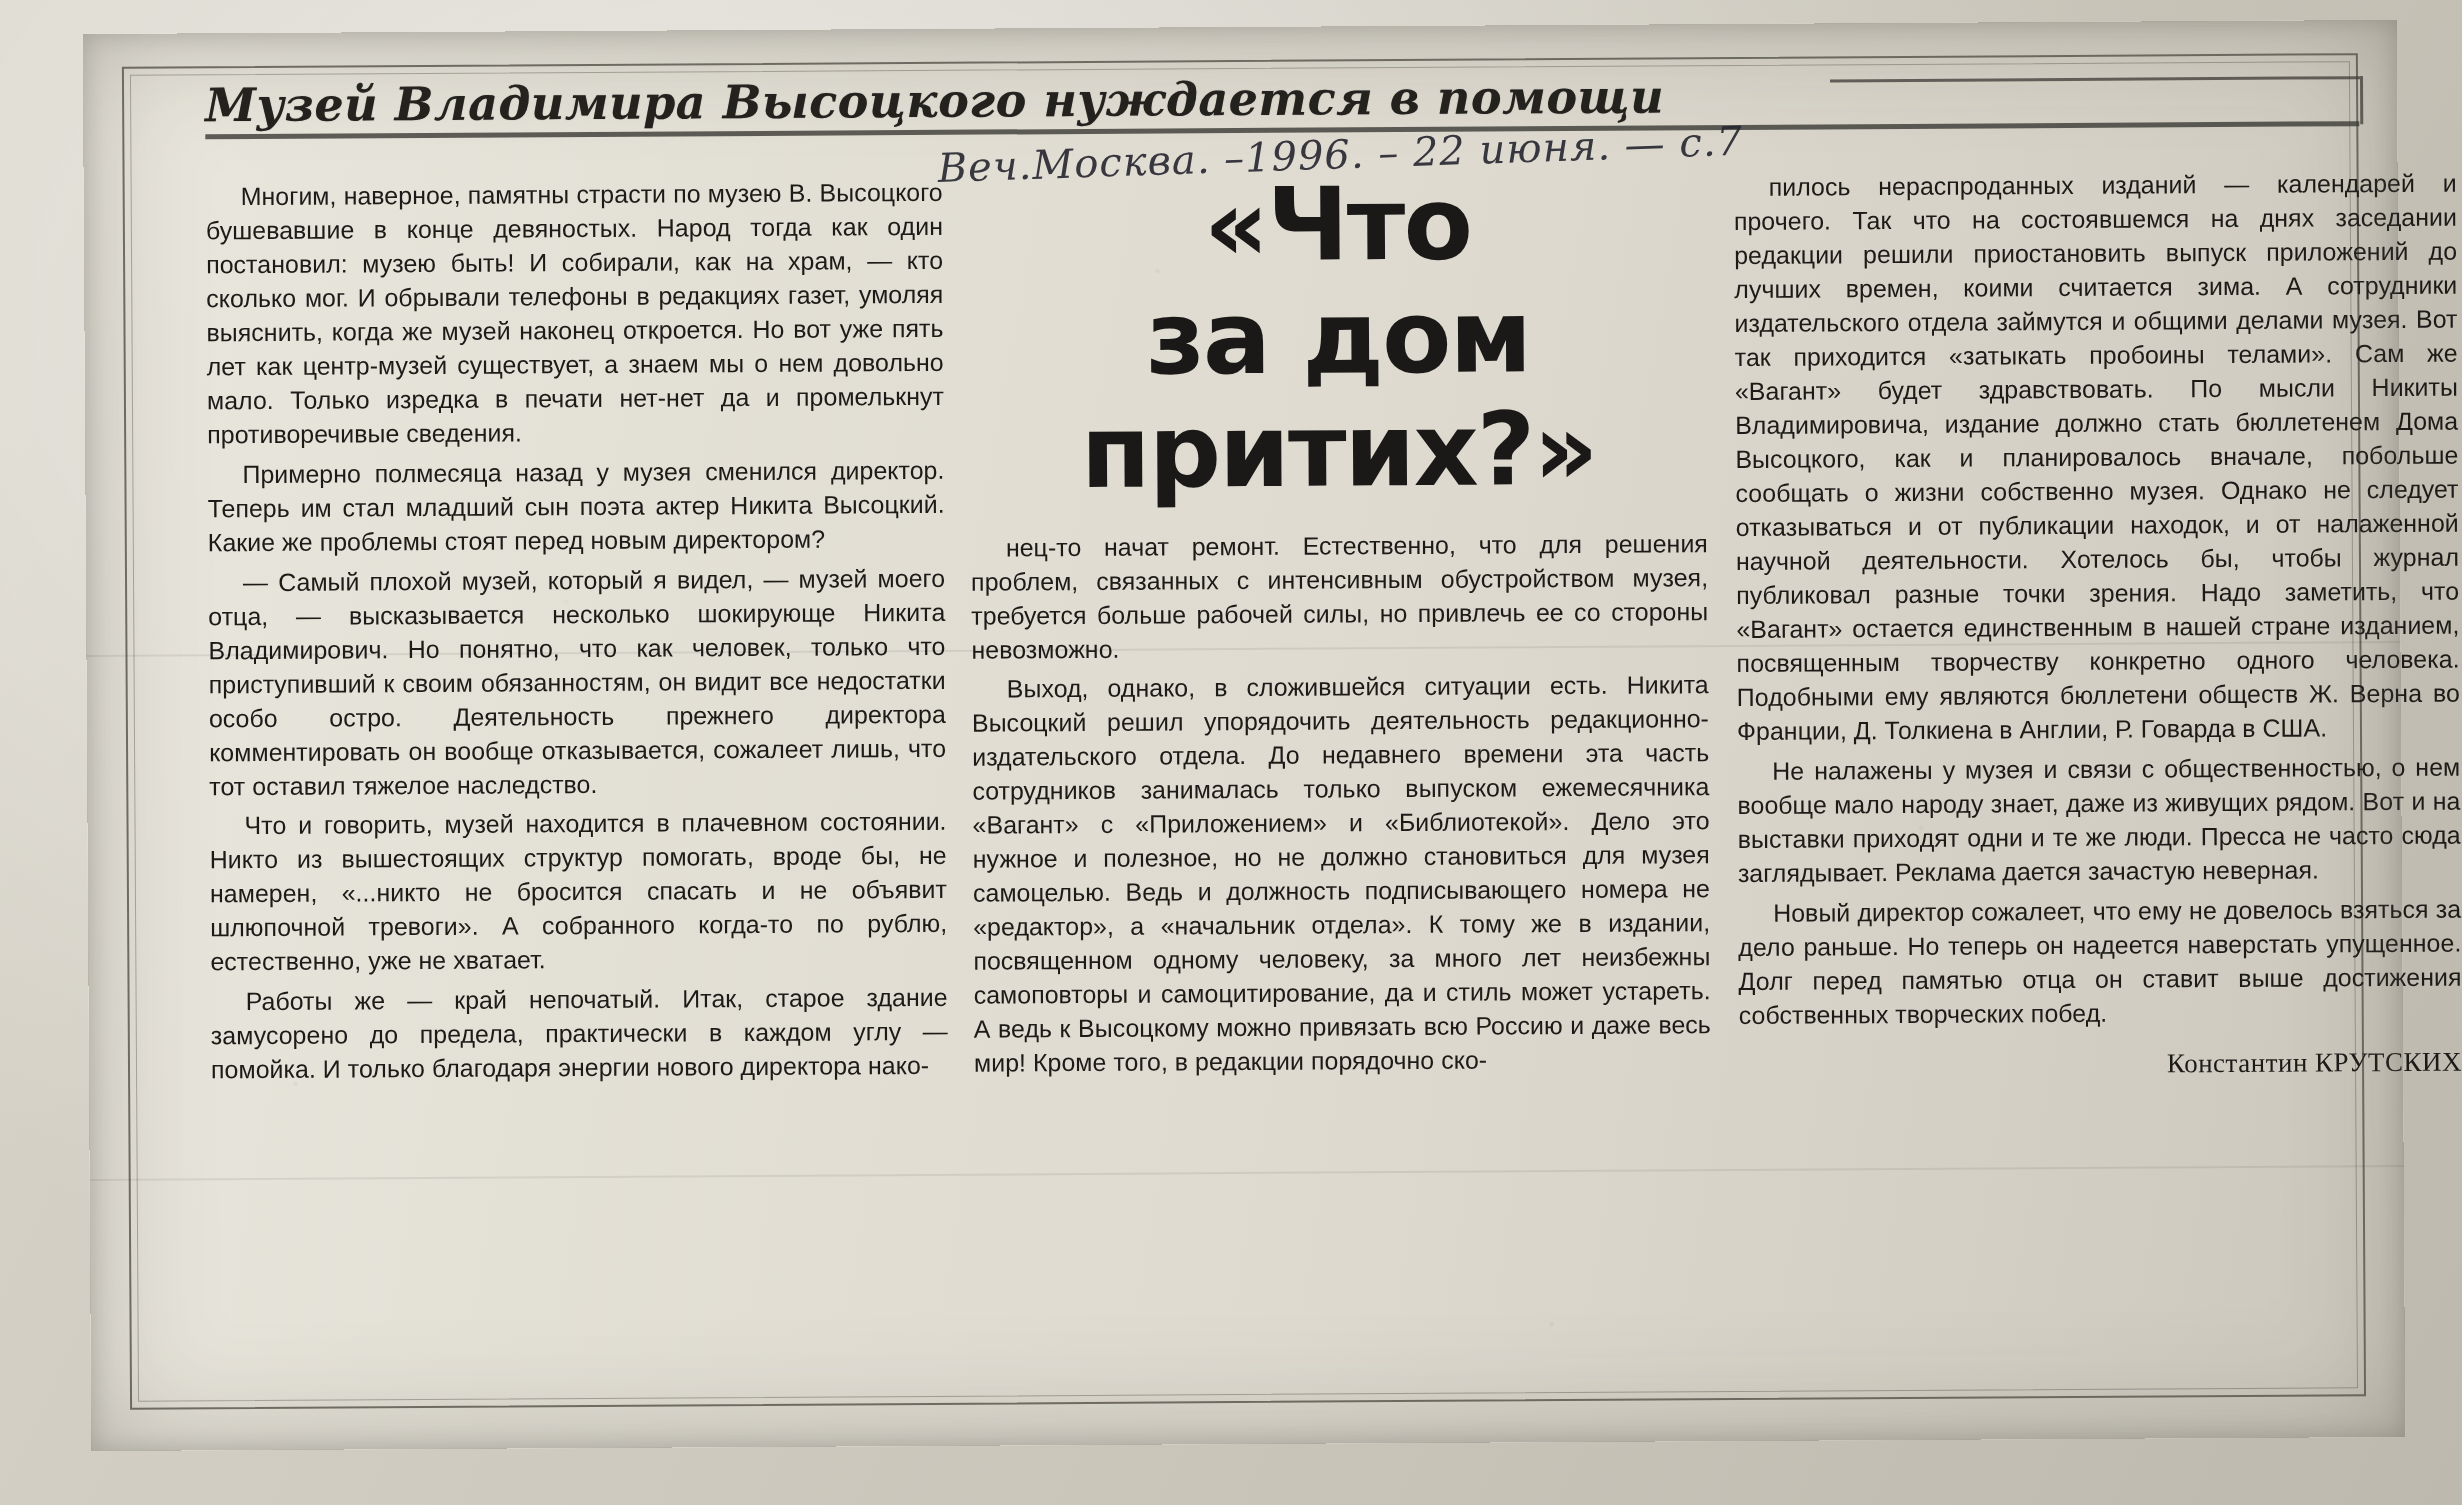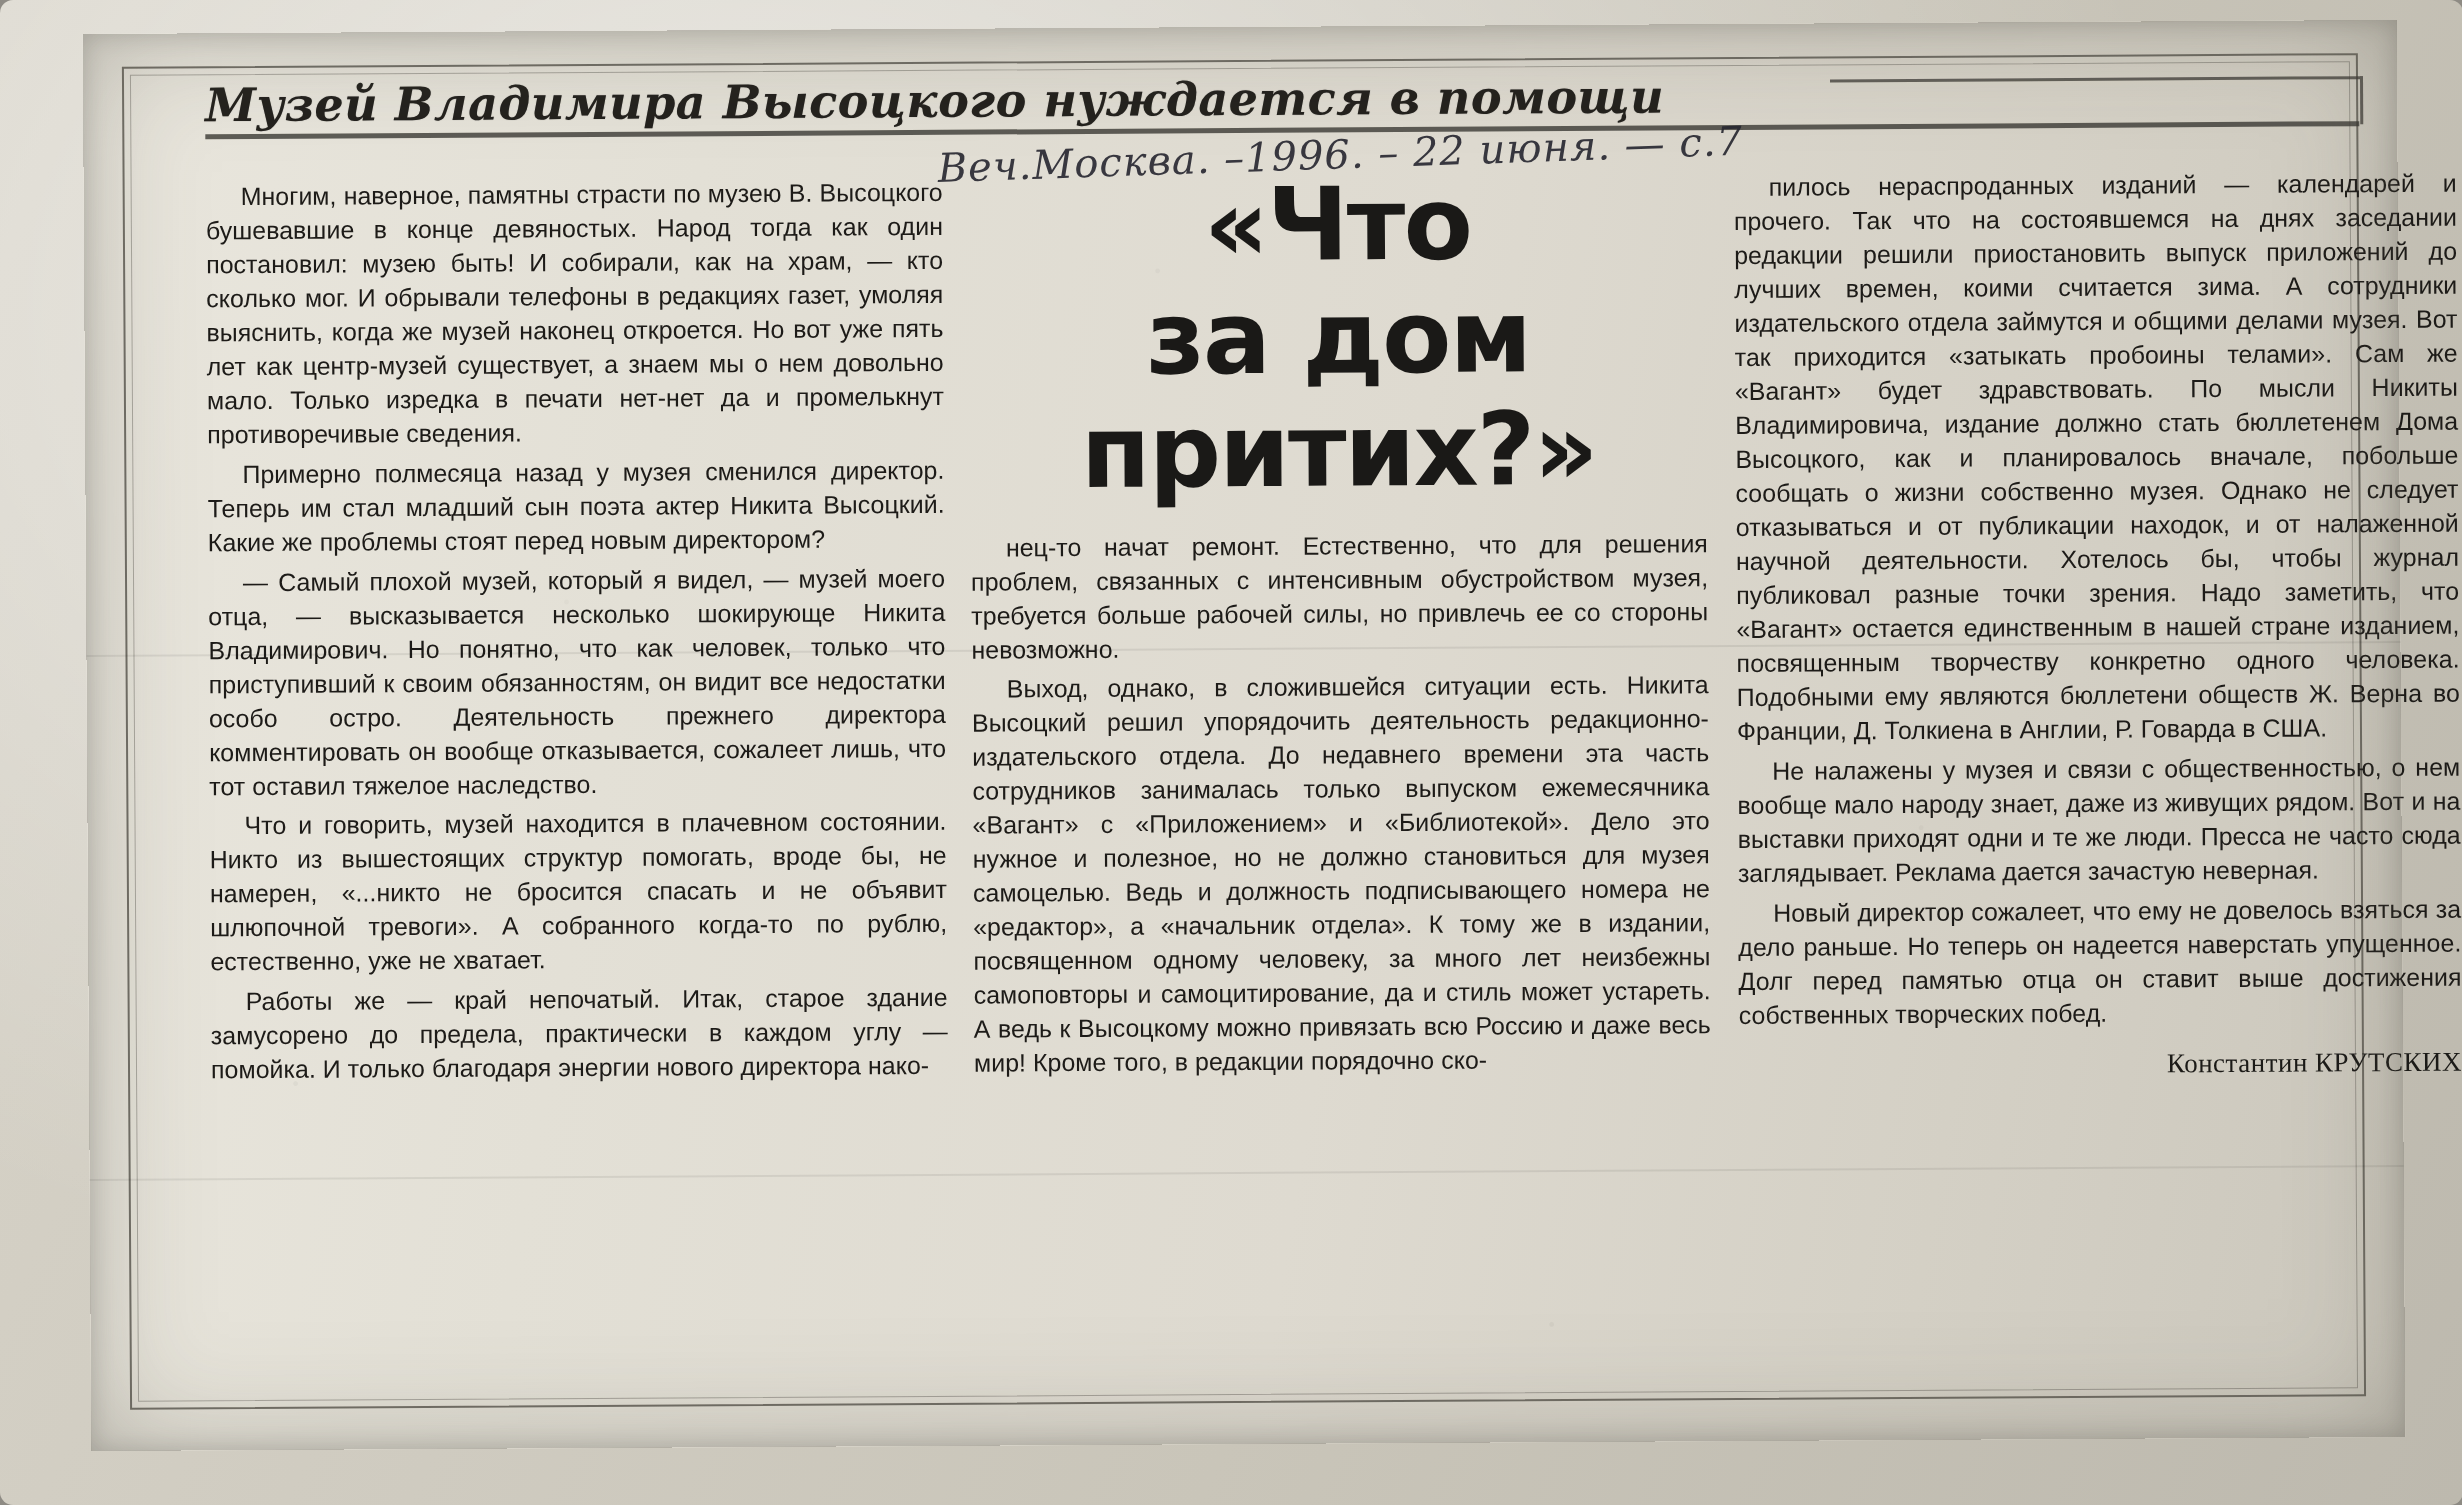--- a/index.html
+++ b/index.html
@@ -16,21 +16,20 @@
 
   
   #scan {
     position: absolute;
     left: 0; top: 0;
     width: 2463px; height: 1505px;
     background:
       radial-gradient(ellipse at 30% 20%, rgba(255,255,255,0.55) 0%, rgba(255,255,255,0) 60%),
       linear-gradient(115deg, #d8d4c9 0%, #cfcbc0 35%, #c9c5b9 60%, #bdb9ae 100%);
     overflow: hidden;
-    border-radius: 13px;
   }
   
   #scan::after {
     content: "";
     position: absolute;
     left: 0; top: 0; right: 0; bottom: 0;
     background-image:
       radial-gradient(circle at 12% 72%, rgba(0,0,0,0.05) 0 1.9px, transparent 2.9px),
       radial-gradient(circle at 47% 18%, rgba(0,0,0,0.04) 0 1.9px, transparent 2.9px),
       radial-gradient(circle at 78% 55%, rgba(0,0,0,0.04) 0 1.9px, transparent 2.9px),

